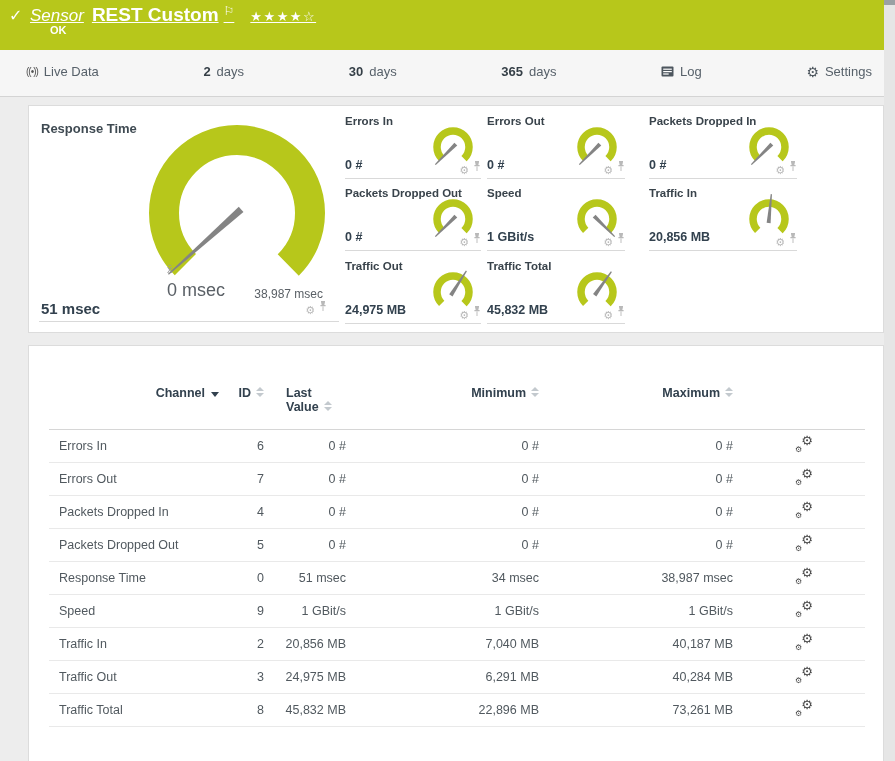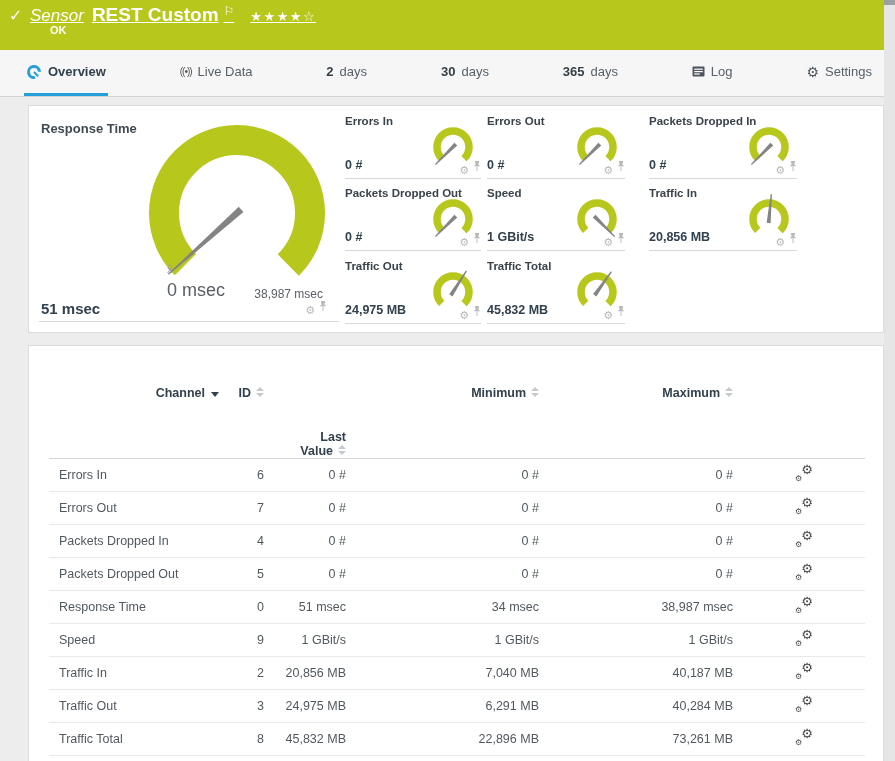--- a/index.html
+++ b/index.html
@@ -53,21 +53,21 @@
   .s-title { font-size:11.5px; font-weight:700; color:#39434b; padding-top:2px; }
   .s-cell .gsvg { position:absolute; right:2px; top:8px; }
   .s-value { position:absolute; left:0; bottom:6px; font-size:12.5px; font-weight:700; color:#32414e; }
   .s-cell .cell-icons { right:0; bottom:2px; }
 
   
   .table-panel table { position:absolute; left:20px; top:32px; width:816px; border-collapse:collapse; table-layout:fixed; }
   th { height:51px; vertical-align:top; padding-top:8px; border-bottom:1px solid #d6d6d6;
        font-size:12.5px; font-weight:700; color:#32414e; text-align:right; cursor:pointer; }
   th.th-channel { text-align:right; padding-left:10px; }
-  th .hwrap { width:60px; margin-left:auto; text-align:right;margin-top:44px; }
+  th .hwrap { width:60px; margin-left:auto; text-align:left; }
   td { height:33px; border-bottom:1px solid #e9e9e9; font-size:12.5px; color:#51595f; }
   td.ch { padding-left:10px; }
   td.num { text-align:right; }
   td.ic { text-align:right; padding-right:52px; }
   .caret { display:inline-block; margin-left:6px; width:0; height:0;
            border-left:4px solid transparent; border-right:4px solid transparent; border-top:5px solid #32414e; }
   .sort { display:inline-block; margin-left:5px; }
   .sort i { display:block; width:0; height:0; border-left:4px solid transparent; border-right:4px solid transparent; }
   .sort .up { border-bottom:4px solid #c3c9ce; margin-bottom:2px; }
   .sort .dn { border-top:4px solid #c3c9ce; }
@@ -87,29 +87,20 @@
   <header class="topbar">
     <span class="chk">✓</span>
     <div class="line1">
       <span class="kind">Sensor</span><span class="title">REST Custom</span><span class="flag">⚐</span><span class="stars">★★★★☆</span>
     </div>
     <div class="status">OK</div>
   </header>
 
   <div class="tabbar-wrap">
     <nav class="tabbar" id="tabbar">
-        <div class="tab active">
-          <span class="ticon">
-            <svg width="16" height="16" viewBox="0 0 16 16">
-              <circle cx="8" cy="8" r="5.5" fill="none" stroke="#259fd9" stroke-width="3" stroke-dasharray="26 9" transform="rotate(80 8 8)"></circle>
-              <line x1="8" y1="8" x2="12.2" y2="12.2" stroke="#259fd9" stroke-width="2"></line>
-            </svg>
-          </span>
-          <span>Overview</span>
-        </div>
         <div class="tab">
           <span class="ticon">
             <span class="live-glyph">((•))</span>
           </span>
           <span>Live Data</span>
         </div>
         <div class="tab">
           <span class="num">2</span>
           <span>days</span>
         </div>

